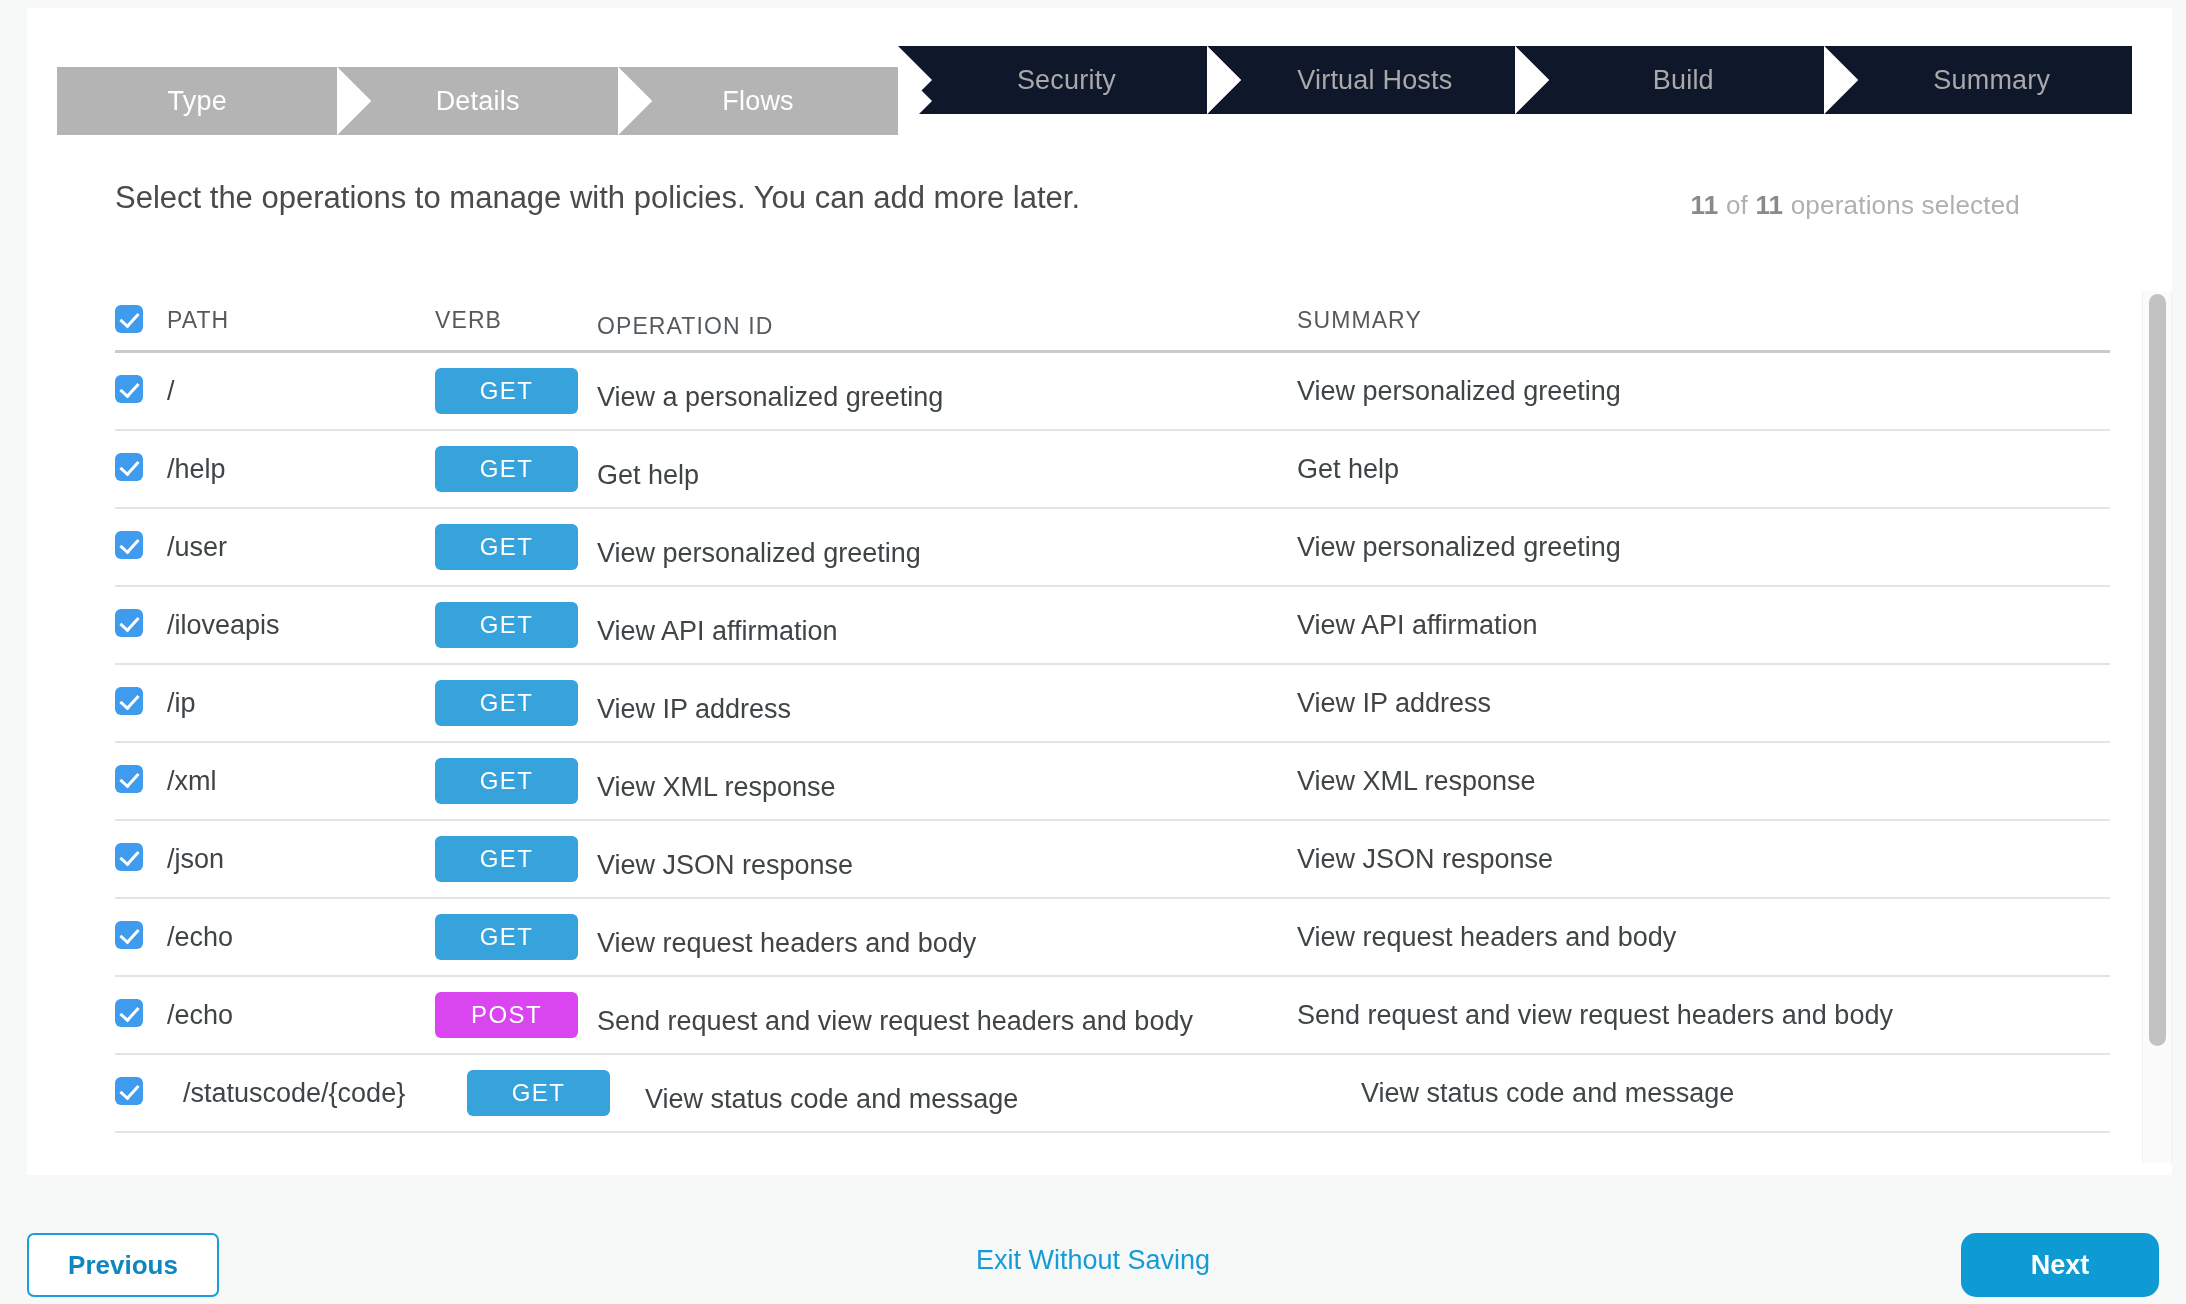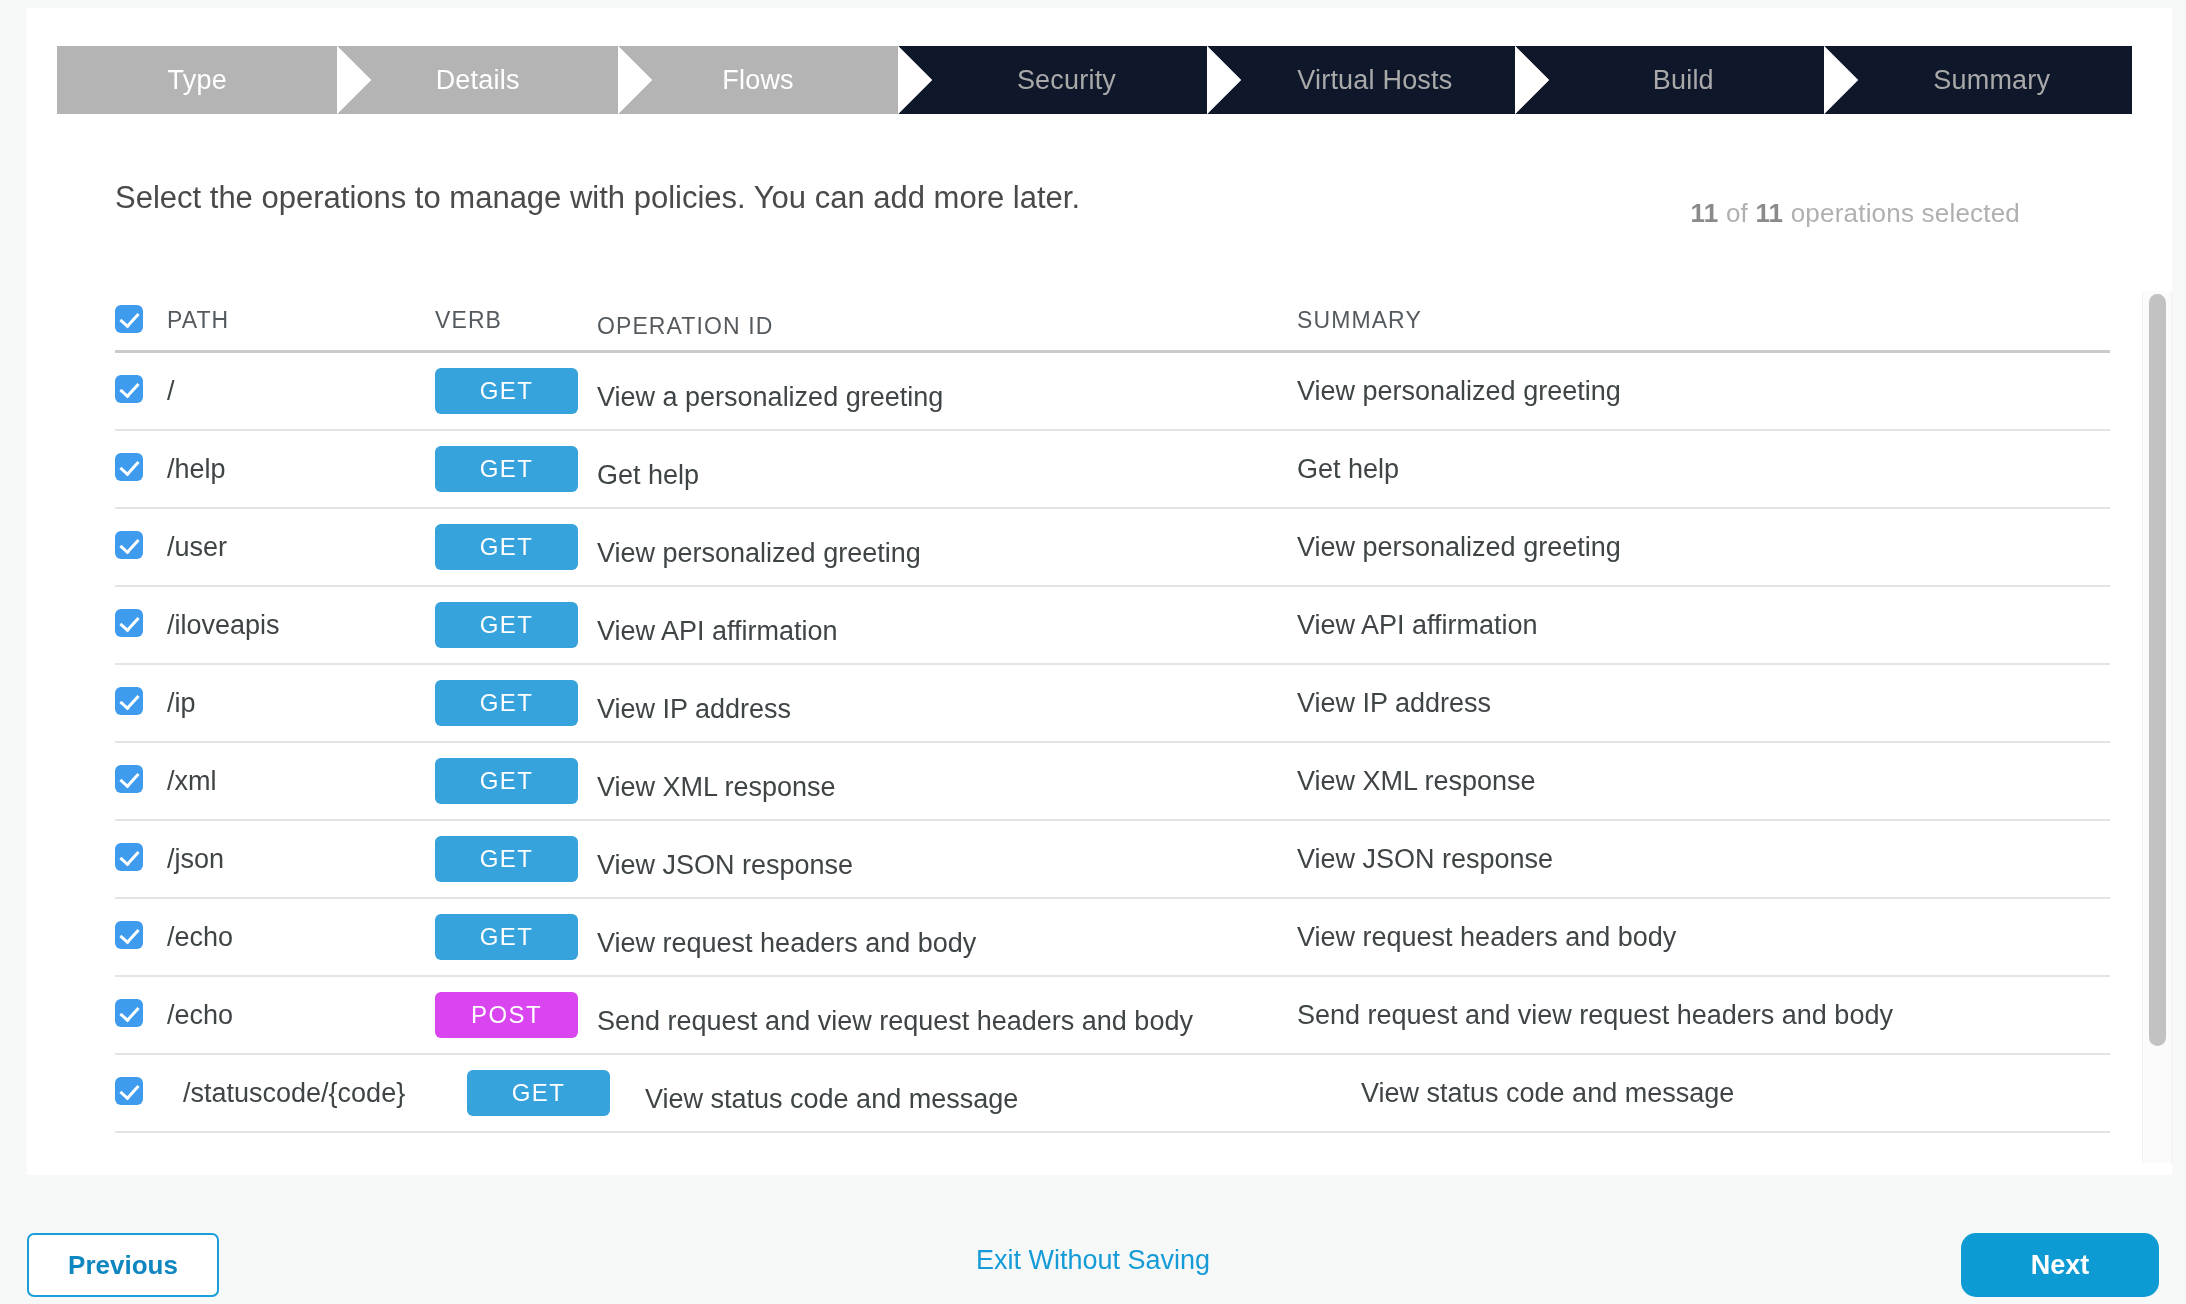--- a/index.html
+++ b/index.html
@@ -31,21 +31,21 @@
     position: relative;
     flex: 1 1 0;
     height: 68px;
     display: flex;
     align-items: center;
     justify-content: center;
     font-size: 27px;
     letter-spacing: 0.2px;
     white-space: nowrap;
   }
-  .step.done { background: #b4b4b4; color: #ffffff; }
+  .step.done { background: #b4b4b4; color: #ffffff; margin-top: 21px; }
   .step.todo { background: #0f172a; color: #a9a9a9; padding-left: 28px; }
 
   
   .step .arrow-out,
   .step .arrow-in { position: absolute; top: 0; width: 0; height: 0; }
   .step .arrow-out {
     right: -34px;
     border-top: 34px solid transparent;
     border-bottom: 34px solid transparent;
     border-left: 34px solid #ffffff;
@@ -78,21 +78,20 @@
     left: 88px; top: 172px;
     font-size: 31px;
     color: #4a4a4a;
   }
   .counter {
     position: absolute;
     right: 152px; top: 182px;
     font-size: 26px;
     color: #b0b0b0;
     letter-spacing: 0.2px;
-    margin-top: 8px;
   }
   .counter b { color: #8a8a8a; font-weight: bold; }
 
   
   .table-wrap {
     position: absolute;
     left: 88px; top: 283px;
     width: 1995px;
     height: 872px;
   }

